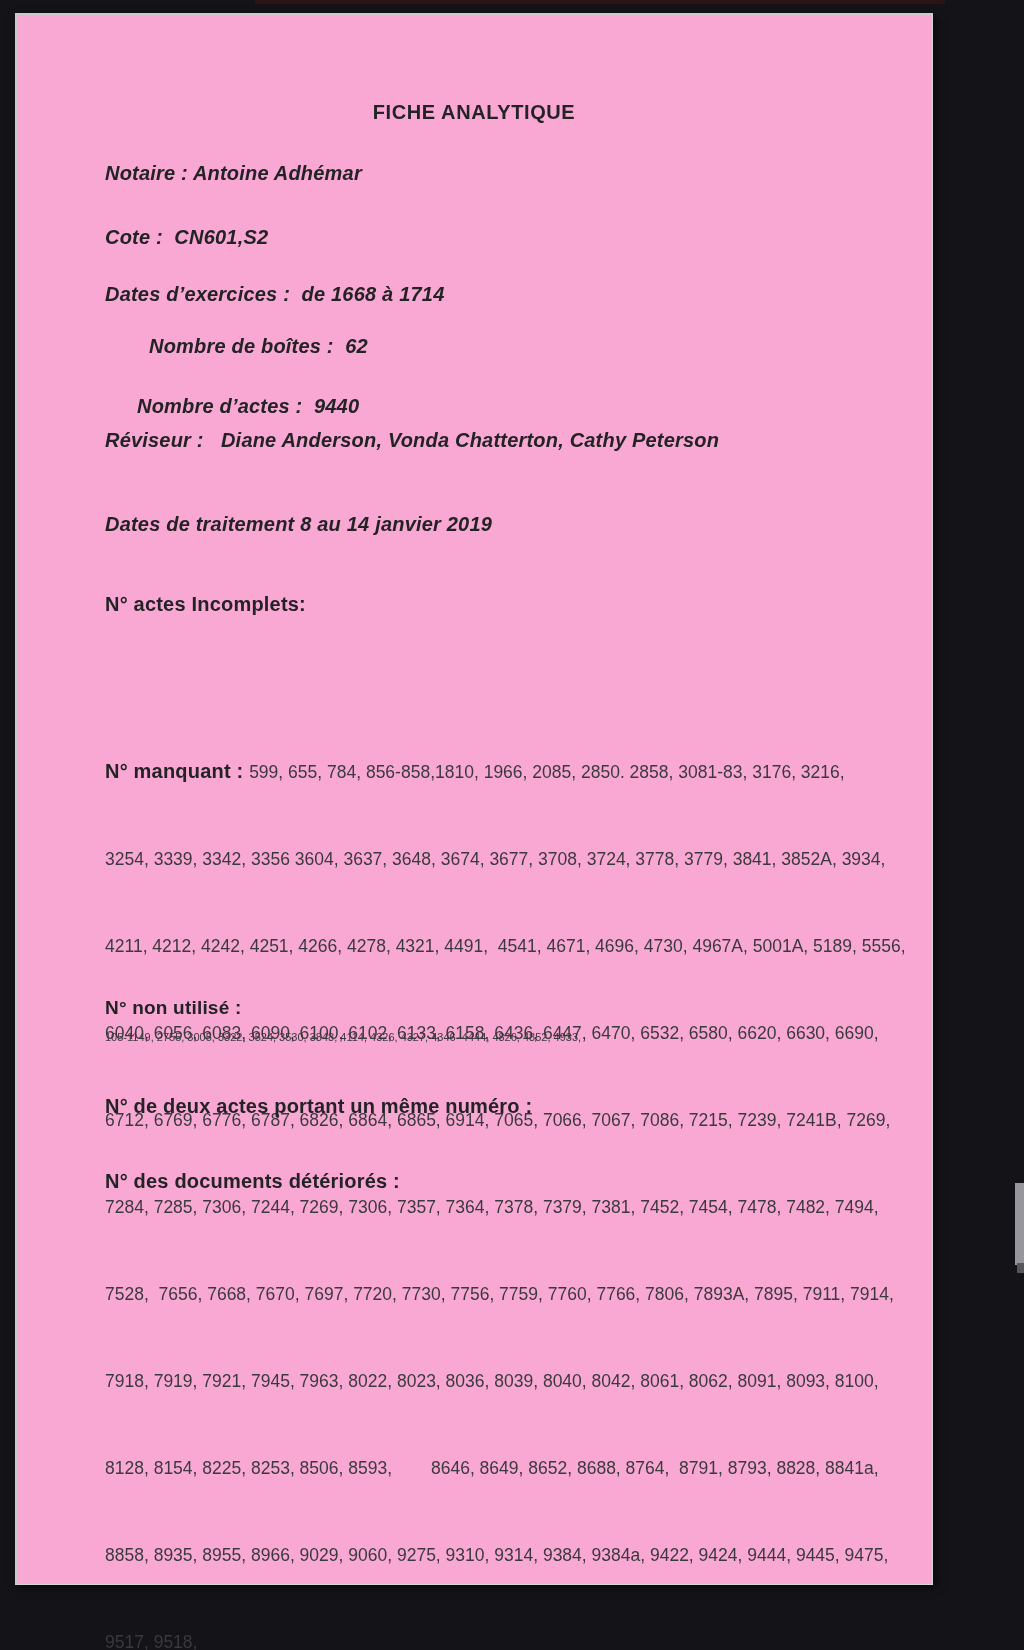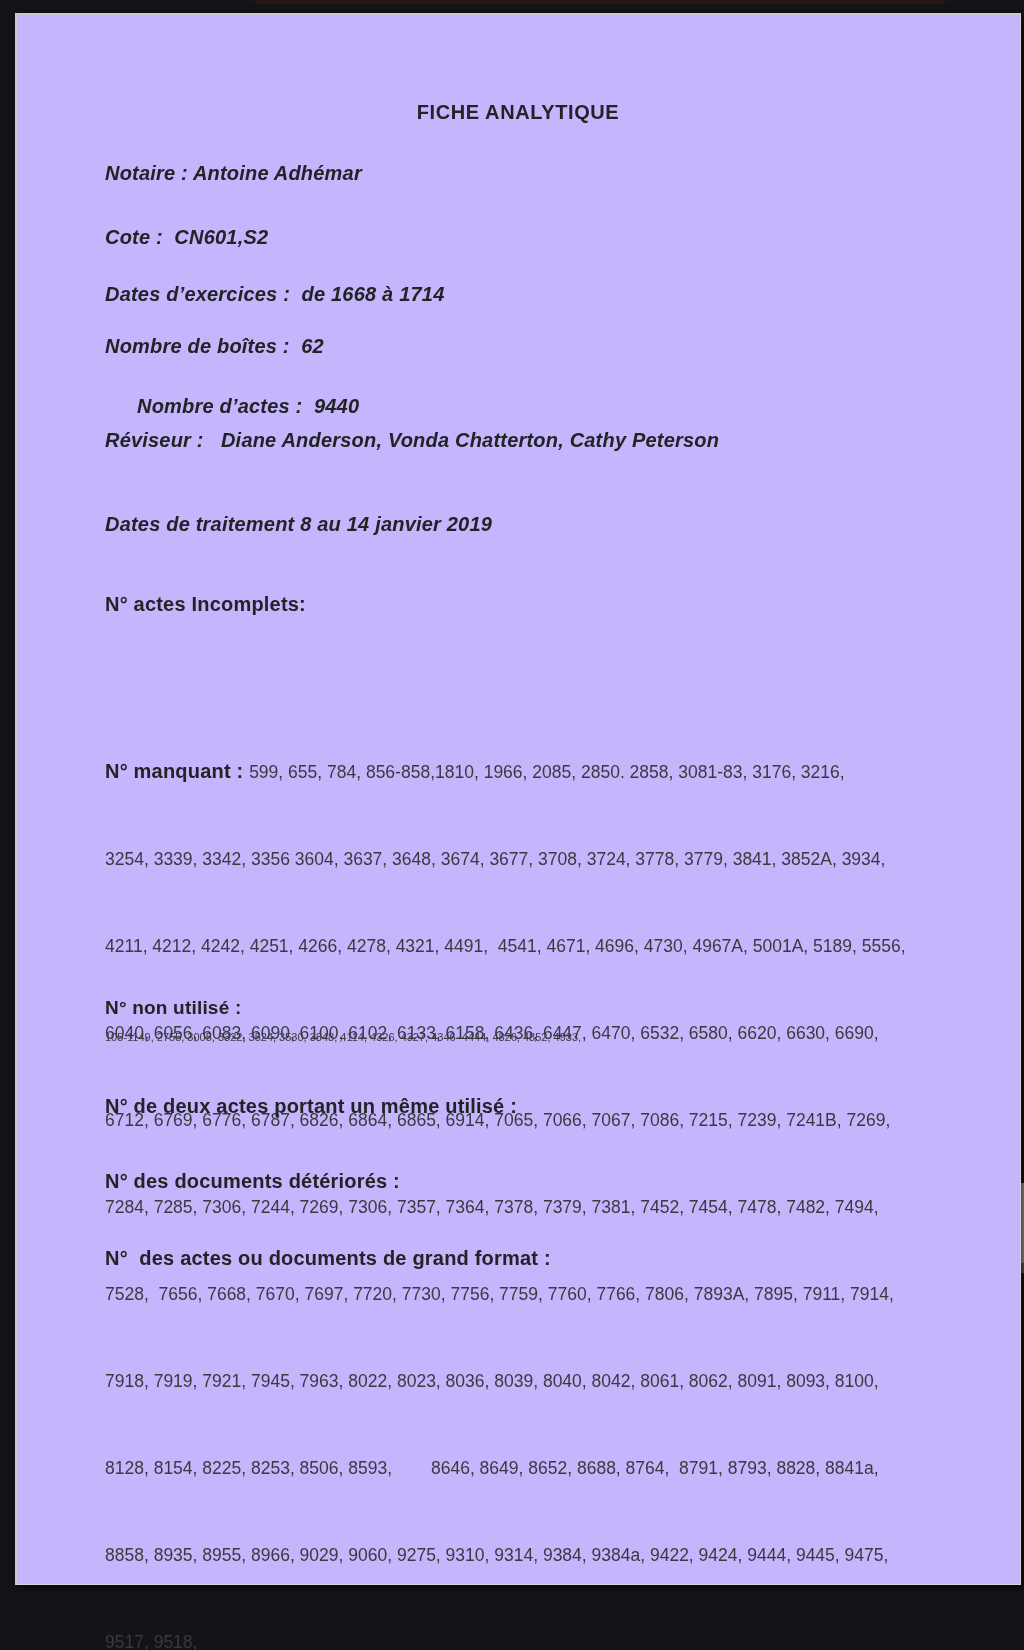--- a/index.html
+++ b/index.html
@@ -16,35 +16,35 @@
   }
   .right-gray-sliver {
     position: absolute; right: 0; top: 1183px; width: 9px; height: 82px;
     background: #96969c;
   }
   .right-gray-sliver2 {
     position: absolute; right: 0; top: 1263px; width: 7px; height: 10px;
     background: #55555c;
   }
   .paper {
-    position: absolute; left: 15px; top: 13px; width: 1006px; height: 1572px;
-    background: #c4b5fd;
+    position: absolute; left: 15px; top: 13px; width: 918px; height: 1572px;
+    background: #f9a8d4;
     box-shadow: inset 2px 2px 0 #c9c9ce, inset -1px -1px 0 #d5d5da, 3px 3px 8px rgba(0,0,0,0.6);
     color: #232326;
   }
   .abs { position: absolute; white-space: pre-wrap; }
   .doc-title {
     left: 0; top: 88px; width: 100%;
     text-align: center; font-weight: bold; font-size: 20px; letter-spacing: 0.6px;
   }
   .field { left: 90px; font-weight: bold; font-size: 20px; letter-spacing: 0.2px; font-style: italic; }
   .f0 { top: 149px; }
   .f1 { top: 213px; }
   .f2 { top: 270px; }
-  .f3 { top: 322px; }
+  .f3 { top: 322px; margin-left: 44px; }
   .f4 { top: 382px; margin-left: 32px; }
   .f5 { top: 416px; }
   .f6 { top: 500px; }
   .section-heading { left: 90px; font-weight: bold; font-size: 20px; letter-spacing: 0.2px; }
   .h-incomplets { top: 580px; }
   .manquant-block { left: 90px; top: 686px; width: 850px; font-size: 17.5px; line-height: 29px; color: #3a3a3e; }
   .manquant-label { font-weight: bold; font-size: 20px; color: #232326; letter-spacing: 0.2px; }
   .m-line { white-space: pre-wrap; }
   .h-nonutilise { top: 984px; font-size: 19px; }
   .nonutilise-line { left: 90px; top: 1013px; width: 850px; font-size: 11px; line-height: 22px; color: #3a3a3e; }
@@ -84,18 +84,17 @@
       <div class="m-line">7528,  7656, 7668, 7670, 7697, 7720, 7730, 7756, 7759, 7760, 7766, 7806, 7893A, 7895, 7911, 7914,</div>
       <div class="m-line">7918, 7919, 7921, 7945, 7963, 8022, 8023, 8036, 8039, 8040, 8042, 8061, 8062, 8091, 8093, 8100,</div>
       <div class="m-line">8128, 8154, 8225, 8253, 8506, 8593,        8646, 8649, 8652, 8688, 8764,  8791, 8793, 8828, 8841a,</div>
       <div class="m-line">8858, 8935, 8955, 8966, 9029, 9060, 9275, 9310, 9314, 9384, 9384a, 9422, 9424, 9444, 9445, 9475,</div>
       <div class="m-line">9517, 9518,</div>
     </div>
 
     <div class="abs section-heading h-nonutilise">N° non utilisé :</div>
     <div class="abs nonutilise-line">105-1149, 2755, 3005, 3322, 3524, 3530, 3848, 4114, 4326, 4327, 4346–4444, 4826, 4852, 4933,</div>
 
-    <div class="abs section-heading h-memenumero">N° de deux actes portant un même utilisé :</div>
+    <div class="abs section-heading h-memenumero">N° de deux actes portant un même numéro :</div>
     <div class="abs section-heading h-deteriores">N° des documents détériorés :</div>
-    <div class="abs section-heading h-grandformat">N°  des actes ou documents de grand format :</div>
 
   </div>
 </div>
 
 </body></html>

